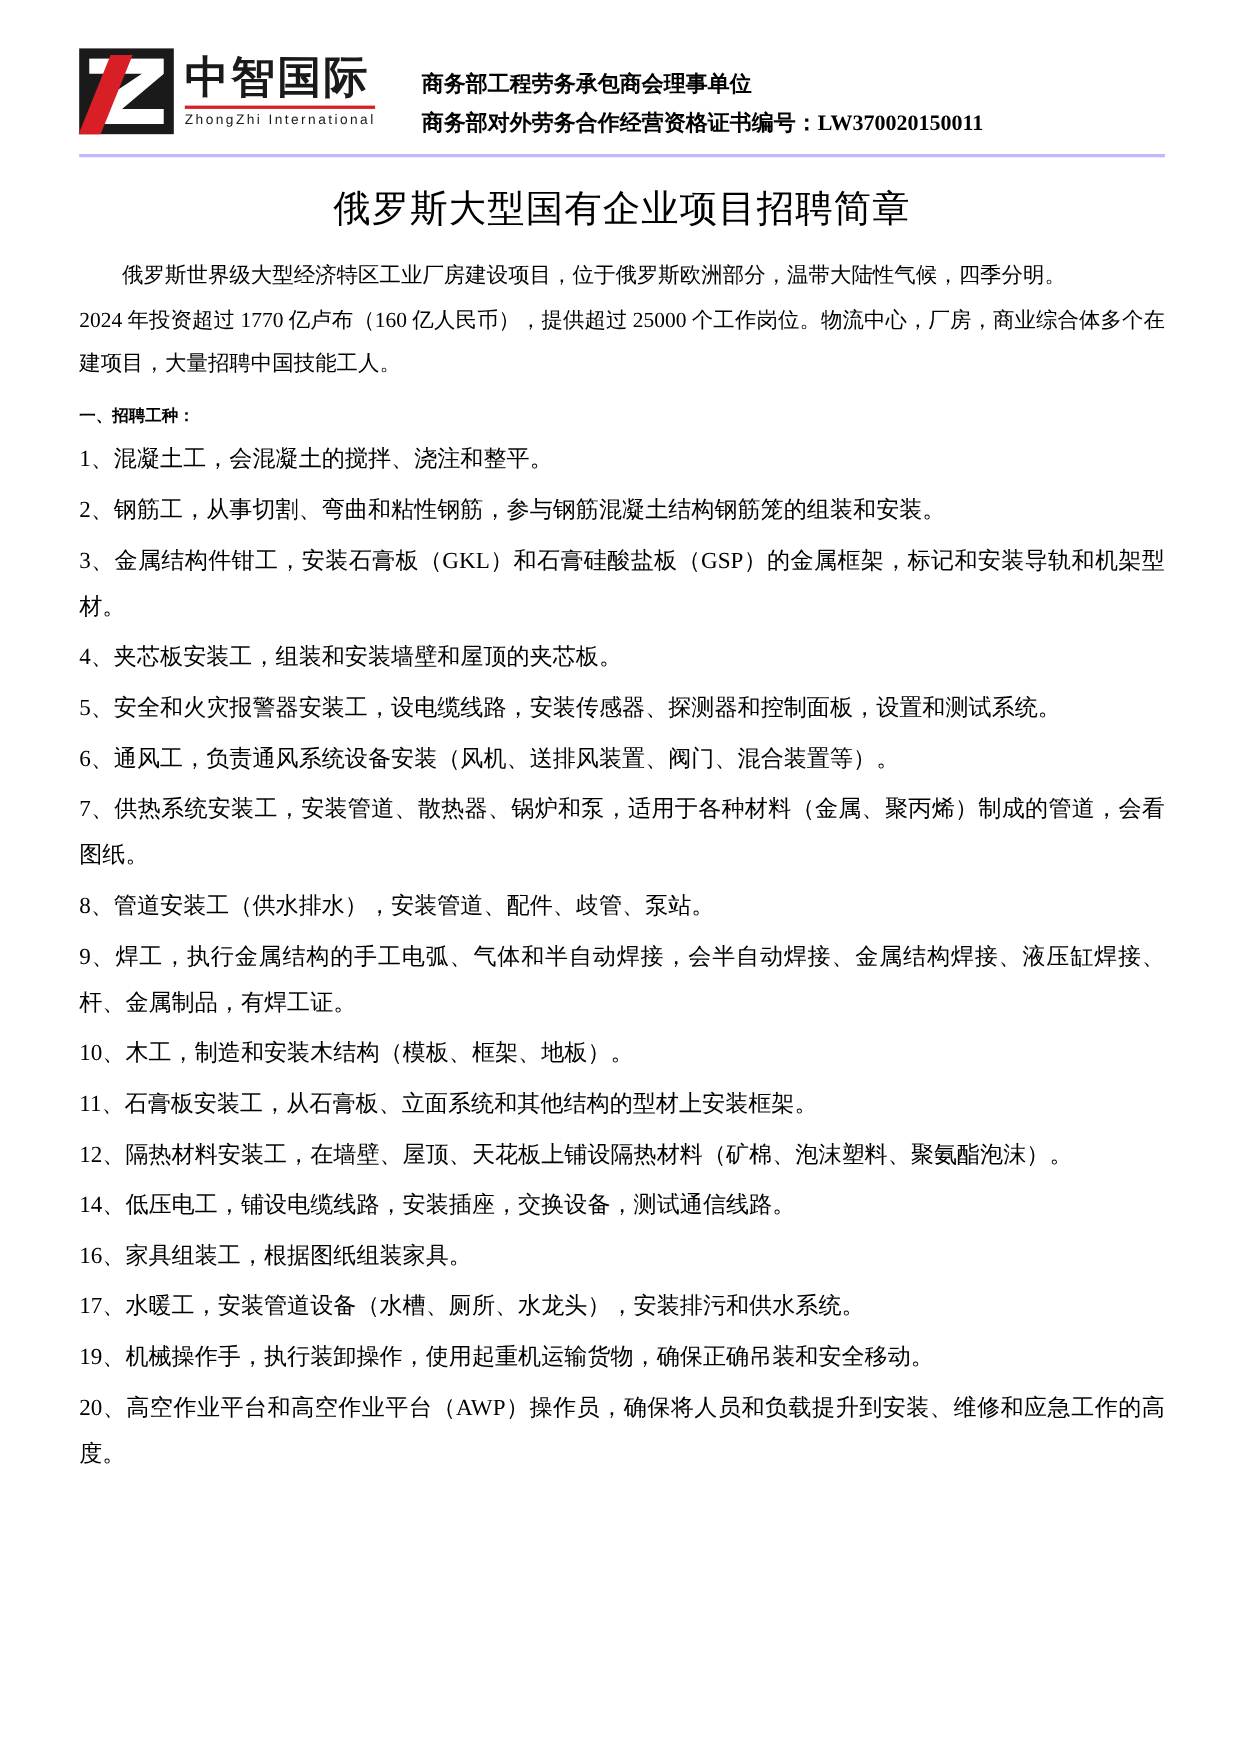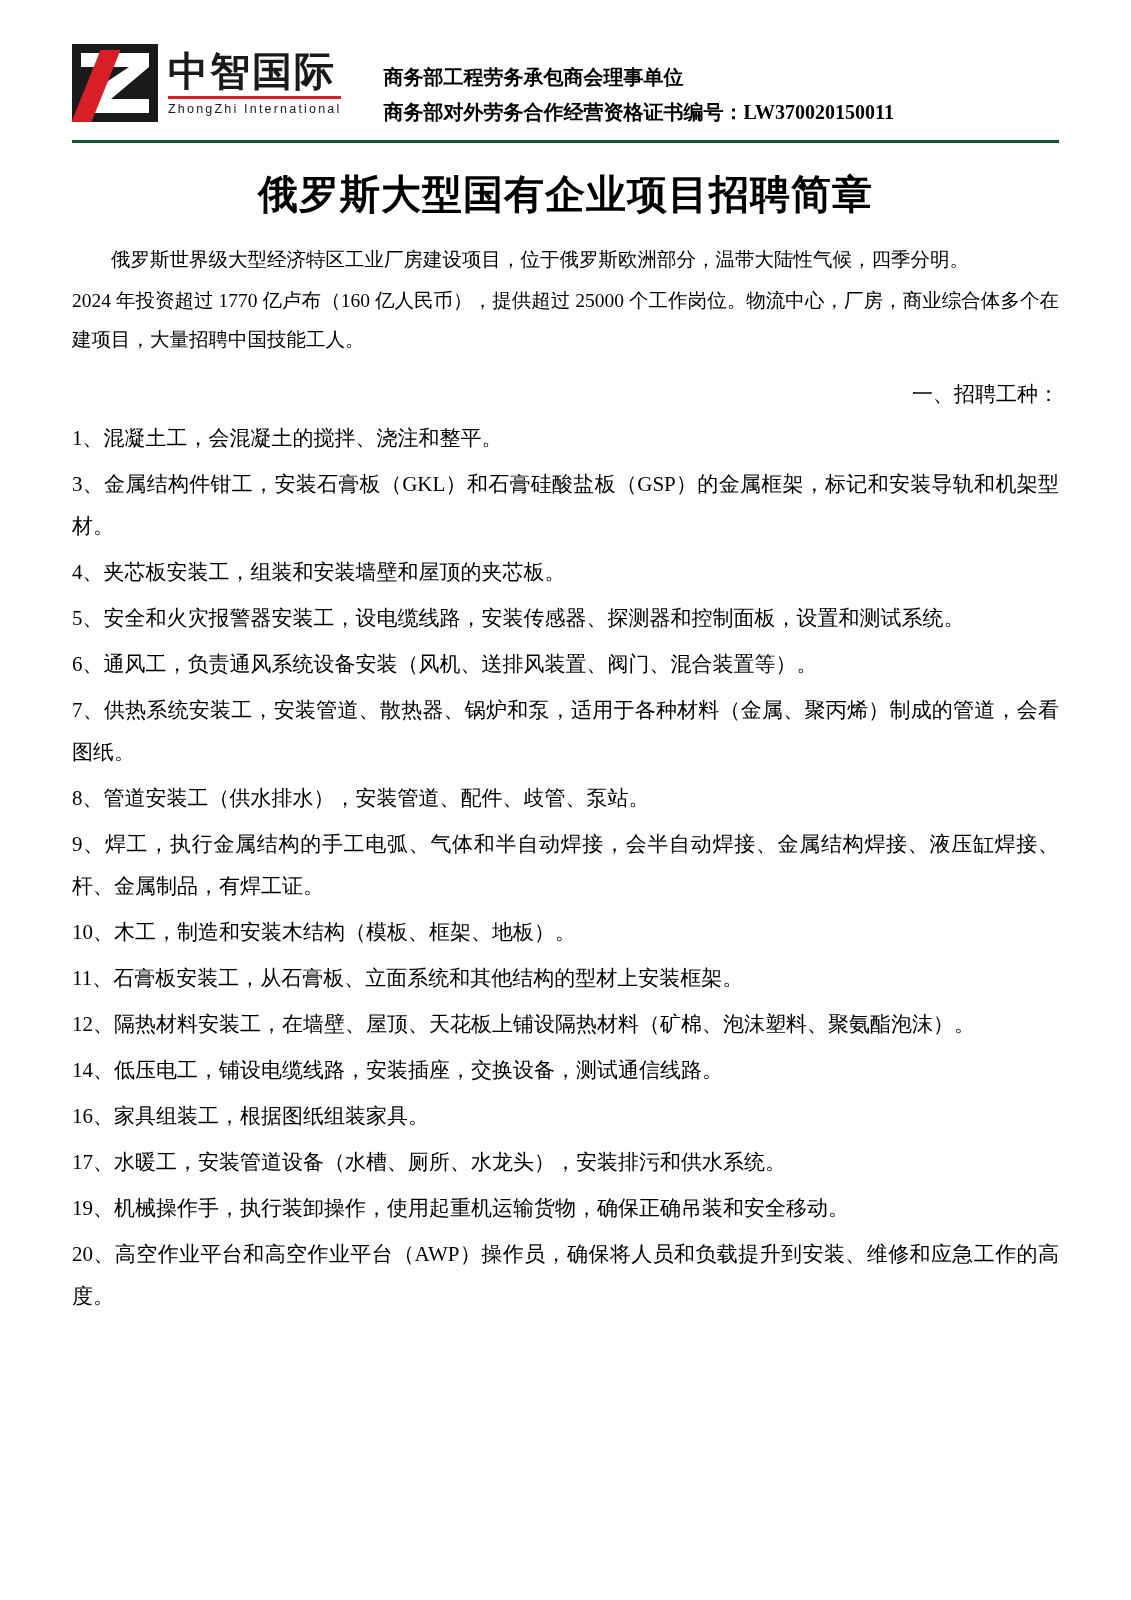--- a/index.html
+++ b/index.html
@@ -18,21 +18,21 @@
     min-height: 1600px;
     box-sizing: border-box;
     padding: 44px 72px 30px 72px;
     position: relative;
   }
 
   
   .letterhead {
     display: flex;
     align-items: flex-start;
-    border-bottom: 3px solid #14532d;
+    border-bottom: 3px solid #c4b5fd;
     padding-bottom: 10px;
     margin-bottom: 6px;
   }
   .logo-block {
     display: flex;
     align-items: center;
     flex: 0 0 auto;
     padding-right: 28px;
   }
   .logo-mark {
@@ -96,42 +96,41 @@
     font-size: 20px;
     line-height: 1.75;
     color: #000;
     white-space: nowrap;
   }
 
   
   .doc-title {
     text-align: center;
     font-family: "Liberation Sans", "DejaVu Sans", sans-serif;
-    font-weight: 700;
-    font-size: 40px;
+    font-weight: 400;
+    font-size: 34px;
     letter-spacing: 1px;
     margin: 24px 0 18px 0;
   }
 
   
   .para {
     font-size: 19.5px;
     line-height: 2.0;
     text-align: justify;
     margin: 0 0 2px 0;
   }
   .para.indent {
     text-indent: 2em;
   }
   .section-heading {
-    font-size: 21px;
+    font-size: 15px;
     line-height: 2.0;
-    font-weight: 400;
+    font-weight: 700;
     margin: 14px 0 2px 0;
-    text-align: right;
   }
   .list {
     margin: 0;
     padding: 0;
     list-style: none;
   }
   .list-item {
     font-size: 21px;
     line-height: 2.0;
     text-align: justify;
@@ -164,20 +163,21 @@
 
   <h1 class="doc-title">俄罗斯大型国有企业项目招聘简章</h1>
 
   <p class="para indent">俄罗斯世界级大型经济特区工业厂房建设项目，位于俄罗斯欧洲部分，温带大陆性气候，四季分明。</p>
   <p class="para">2024 年投资超过 1770 亿卢布（160 亿人民币），提供超过 25000 个工作岗位。物流中心，厂房，商业综合体多个在建项目，大量招聘中国技能工人。</p>
 
   <div class="section-heading">一、招聘工种：</div>
 
   <ul class="list">
     <li class="list-item">1、混凝土工，会混凝土的搅拌、浇注和整平。</li>
+    <li class="list-item">2、钢筋工，从事切割、弯曲和粘性钢筋，参与钢筋混凝土结构钢筋笼的组装和安装。</li>
     <li class="list-item">3、金属结构件钳工，安装石膏板（GKL）和石膏硅酸盐板（GSP）的金属框架，标记和安装导轨和机架型材。</li>
     <li class="list-item">4、夹芯板安装工，组装和安装墙壁和屋顶的夹芯板。</li>
     <li class="list-item">5、安全和火灾报警器安装工，设电缆线路，安装传感器、探测器和控制面板，设置和测试系统。</li>
     <li class="list-item">6、通风工，负责通风系统设备安装（风机、送排风装置、阀门、混合装置等）。</li>
     <li class="list-item">7、供热系统安装工，安装管道、散热器、锅炉和泵，适用于各种材料（金属、聚丙烯）制成的管道，会看图纸。</li>
     <li class="list-item">8、管道安装工（供水排水），安装管道、配件、歧管、泵站。</li>
     <li class="list-item">9、焊工，执行金属结构的手工电弧、气体和半自动焊接，会半自动焊接、金属结构焊接、液压缸焊接、杆、金属制品，有焊工证。</li>
     <li class="list-item">10、木工，制造和安装木结构（模板、框架、地板）。</li>
     <li class="list-item">11、石膏板安装工，从石膏板、立面系统和其他结构的型材上安装框架。</li>
     <li class="list-item">12、隔热材料安装工，在墙壁、屋顶、天花板上铺设隔热材料（矿棉、泡沫塑料、聚氨酯泡沫）。</li>

